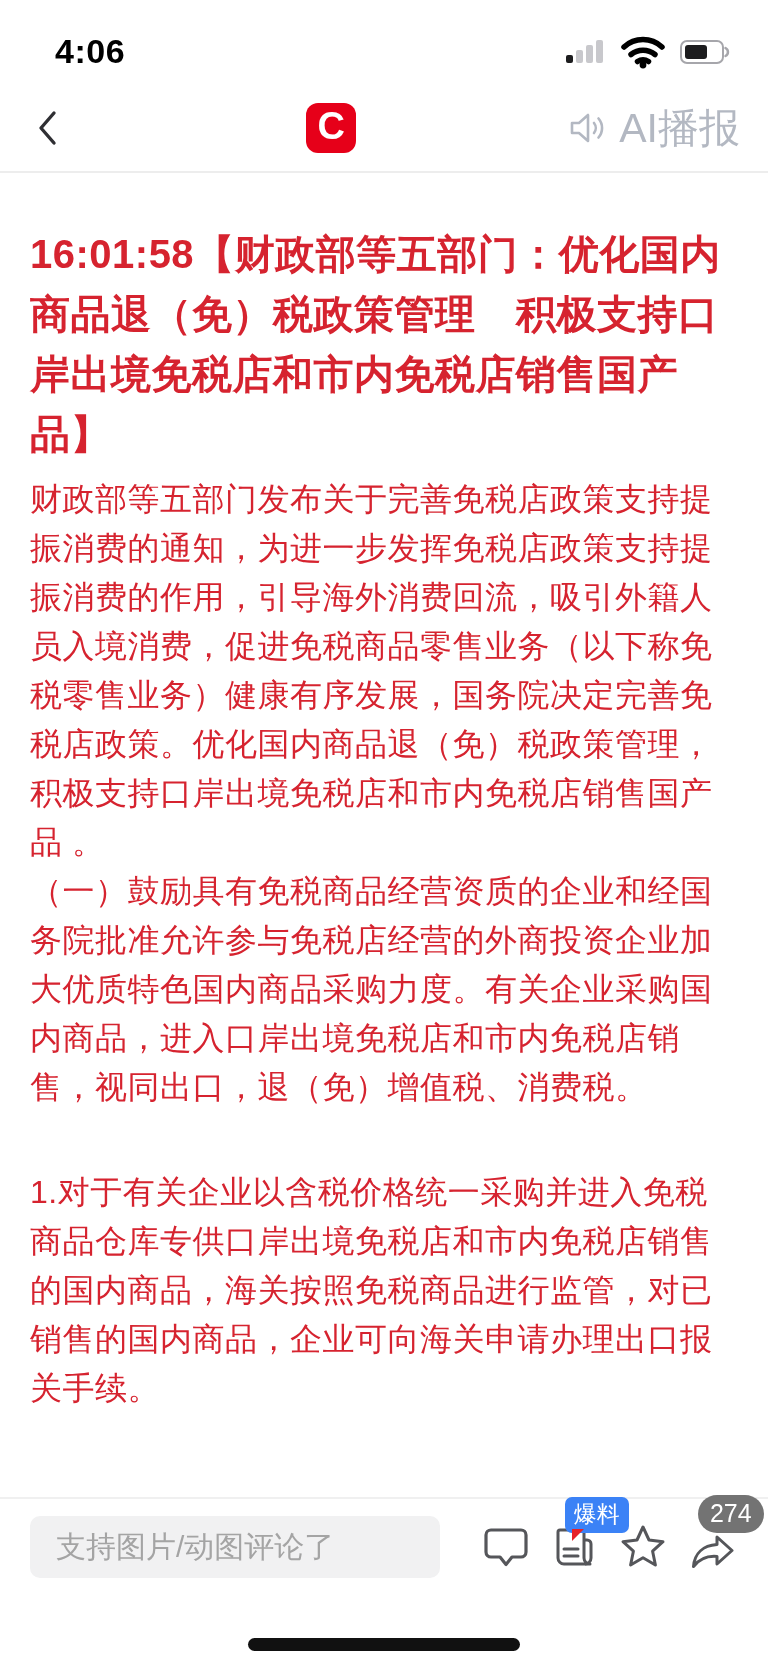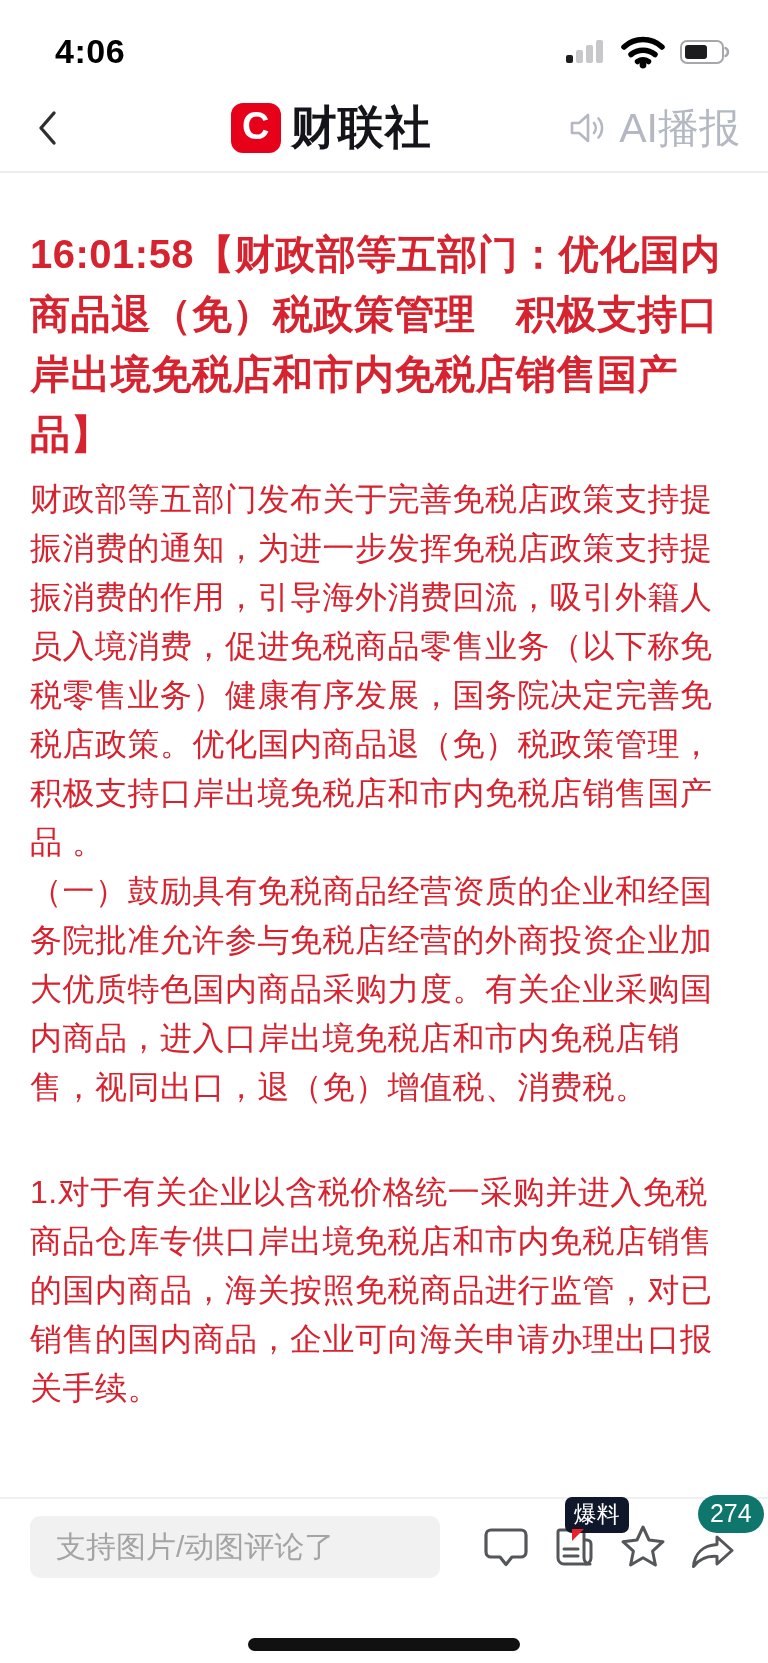--- a/index.html
+++ b/index.html
@@ -39,25 +39,25 @@
     border-top: 2px solid #f0f0f0; }
   .bar-row { display: flex; align-items: center; padding: 17px 30px 0 30px; }
   .comment-input { width: 410px; height: 62px; background: #f1f1f2; border: none; outline: none;
     border-radius: 10px; padding: 0 12px 0 26px; font-size: 30px; color: #c2410c;
     font-family: "Liberation Sans", sans-serif; }
   .comment-input::placeholder { color: #a4a4a4; opacity: 1; }
   .bar-icons { flex: 1; display: flex; align-items: center; justify-content: space-between;
     padding-left: 40px; }
   .icon-btn { position: relative; width: 52px; height: 52px; display: flex; align-items: center;
     justify-content: center; cursor: pointer; }
-  .badge-baoliao { position: absolute; top: -24px; left: 16px; background: #0f172a; color: #fff;
+  .badge-baoliao { position: absolute; top: -24px; left: 16px; background: #3b82f6; color: #fff;
     font-size: 23px; line-height: 1; padding: 6px 9px 7px 9px; border-radius: 7px; white-space: nowrap; }
   .badge-baoliao::after { content: ""; position: absolute; left: 7px; bottom: -8px;
     border: 6px solid transparent; border-top-color: #e62129; border-left-color: #e62129; }
-  .badge-count { position: absolute; top: -26px; left: 12px; background: #0f766e; color: #fff;
+  .badge-count { position: absolute; top: -26px; left: 12px; background: #737373; color: #fff;
     font-size: 25px; line-height: 1; padding: 6px 12px 7px 12px; border-radius: 999px; white-space: nowrap; }
 
   .home-indicator { position: absolute; left: 50%; bottom: 12px; transform: translateX(-50%);
     width: 272px; height: 13px; border-radius: 7px; background: #111; }
 
   svg { display: block; }
 </style>
 </head>
 <body>
 
@@ -95,21 +95,20 @@
   <div class="nav-bar">
     <span class="back-btn">
       <span>
         <svg width="26" height="38" viewBox="0 0 26 38">
           <polyline points="20,4 7,19 20,34" fill="none" stroke="#2f2f33" stroke-width="3.4" stroke-linecap="round" stroke-linejoin="round"></polyline>
         </svg>
       </span>
     </span>
     <span class="logo">
       <span class="logo-c">C</span>
-      <span class="logo-text logo-black">财联社</span>
     </span>
     <span class="ai-btn">
       <span>
         <svg width="42" height="36" viewBox="0 0 42 36">
           <path d="M4 13 H11 L20 5 V31 L11 23 H4 Z" fill="none" stroke="#b3b8c2" stroke-width="2.6" stroke-linejoin="round"></path>
           <path d="M26 13 A8 8 0 0 1 26 23" fill="none" stroke="#b3b8c2" stroke-width="2.6" stroke-linecap="round"></path>
           <path d="M30.5 8.5 A14.5 14.5 0 0 1 30.5 27.5" fill="none" stroke="#b3b8c2" stroke-width="2.6" stroke-linecap="round"></path>
         </svg>
       </span>
       <span>AI播报</span>

